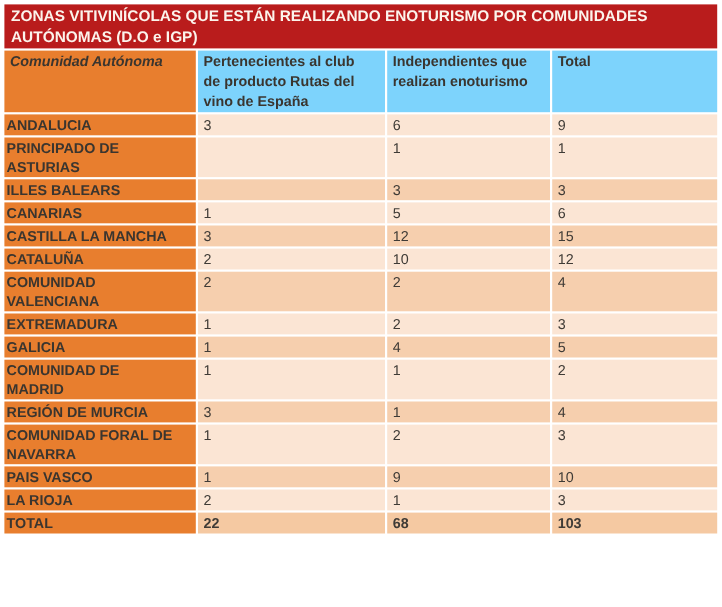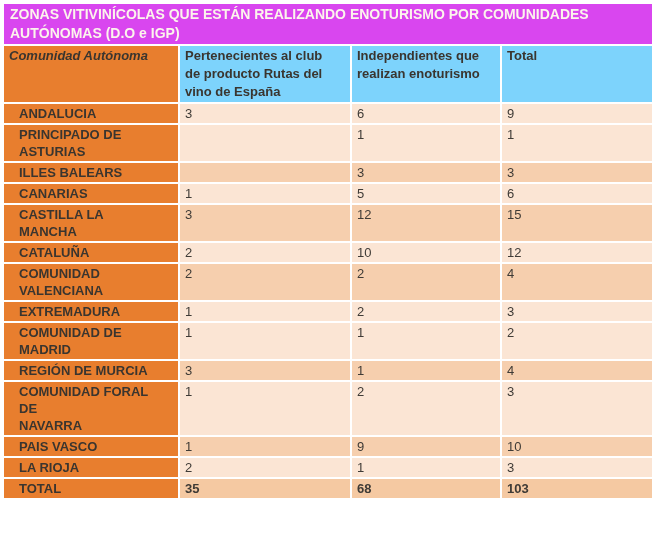--- a/index.html
+++ b/index.html
@@ -19,21 +19,21 @@
     width: 652px;
     background: #ffffff;
   }
   td, th {
     vertical-align: top;
     white-space: pre-line;
     overflow: hidden;
     text-align: left;
   }
   .title-cell {
-    background: #d946ef;
+    background: #b91c1c;
     color: #FCF4EC;
     font-weight: bold;
     font-size: 14px;
     line-height: 19px;
     padding: 1px 6px;
   }
   th.head {
     background: #7dd3fc;
     color: #3A352F;
     font-weight: bold;
@@ -44,21 +44,21 @@
   th.head.col1 {
     background: #E87E2E;
     font-style: italic;
   }
   td.rowlabel {
     background: #E87E2E;
     color: #3A352F;
     font-weight: bold;
     font-size: 13px;
     line-height: 17px;
-    padding: 1px 15px;
+    padding: 1px 2px;
   }
   td.val {
     color: #3F3B36;
     font-size: 13px;
     line-height: 17px;
     padding: 1px 5px;
   }
   tr.light td.val { background: #FBE5D4; }
   tr.dark td.val { background: #F6CFAE; }
   tr.total td.val {
@@ -135,20 +135,26 @@
         <td class="val">2</td>
         <td class="val">2</td>
         <td class="val">4</td>
       </tr>
       <tr class="light">
         <td class="rowlabel">EXTREMADURA</td>
         <td class="val">1</td>
         <td class="val">2</td>
         <td class="val">3</td>
       </tr>
+      <tr class="dark">
+        <td class="rowlabel">GALICIA</td>
+        <td class="val">1</td>
+        <td class="val">4</td>
+        <td class="val">5</td>
+      </tr>
       <tr class="light">
         <td class="rowlabel">COMUNIDAD DE
 MADRID</td>
         <td class="val">1</td>
         <td class="val">1</td>
         <td class="val">2</td>
       </tr>
       <tr class="dark">
         <td class="rowlabel">REGIÓN DE MURCIA</td>
         <td class="val">3</td>
@@ -169,18 +175,18 @@
         <td class="val">10</td>
       </tr>
       <tr class="light">
         <td class="rowlabel">LA RIOJA</td>
         <td class="val">2</td>
         <td class="val">1</td>
         <td class="val">3</td>
       </tr>
       <tr class="total">
         <td class="rowlabel">TOTAL</td>
-        <td class="val">35</td>
+        <td class="val">22</td>
         <td class="val">68</td>
         <td class="val">103</td>
       </tr>
     </tbody>
 </table>
 
 </body></html>

